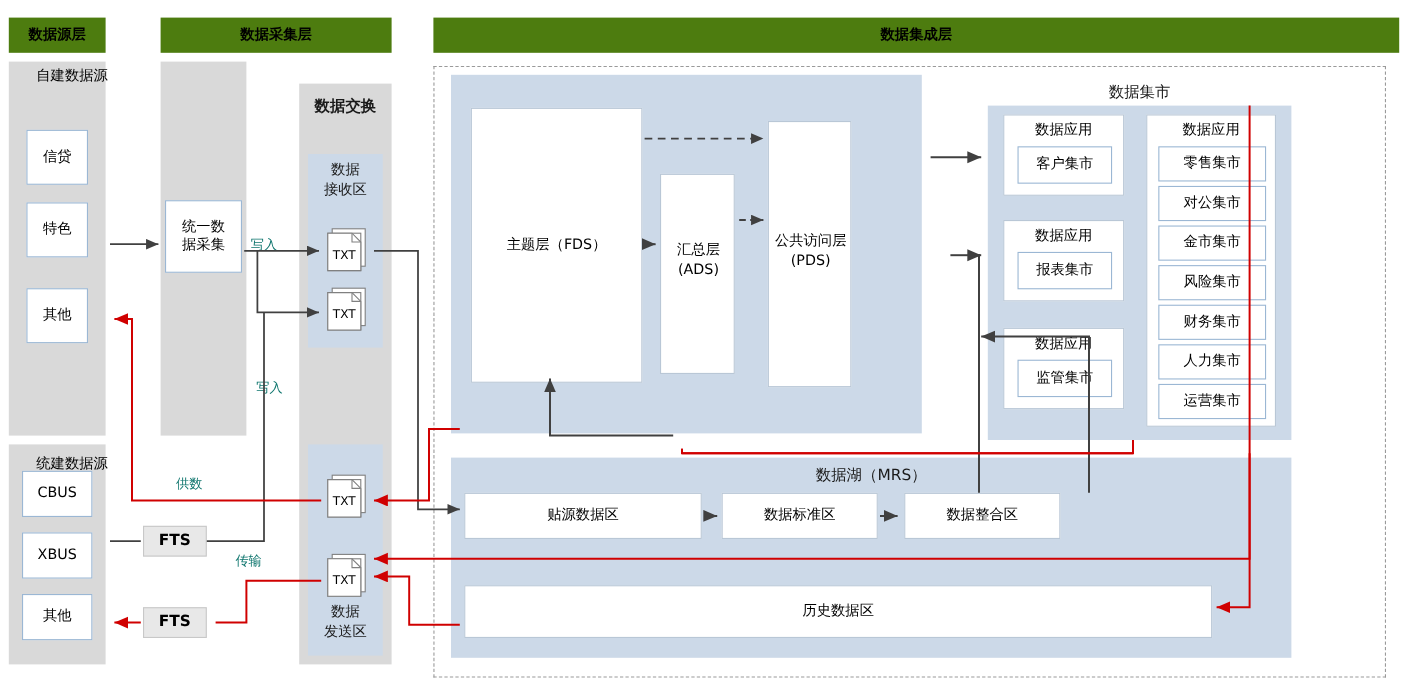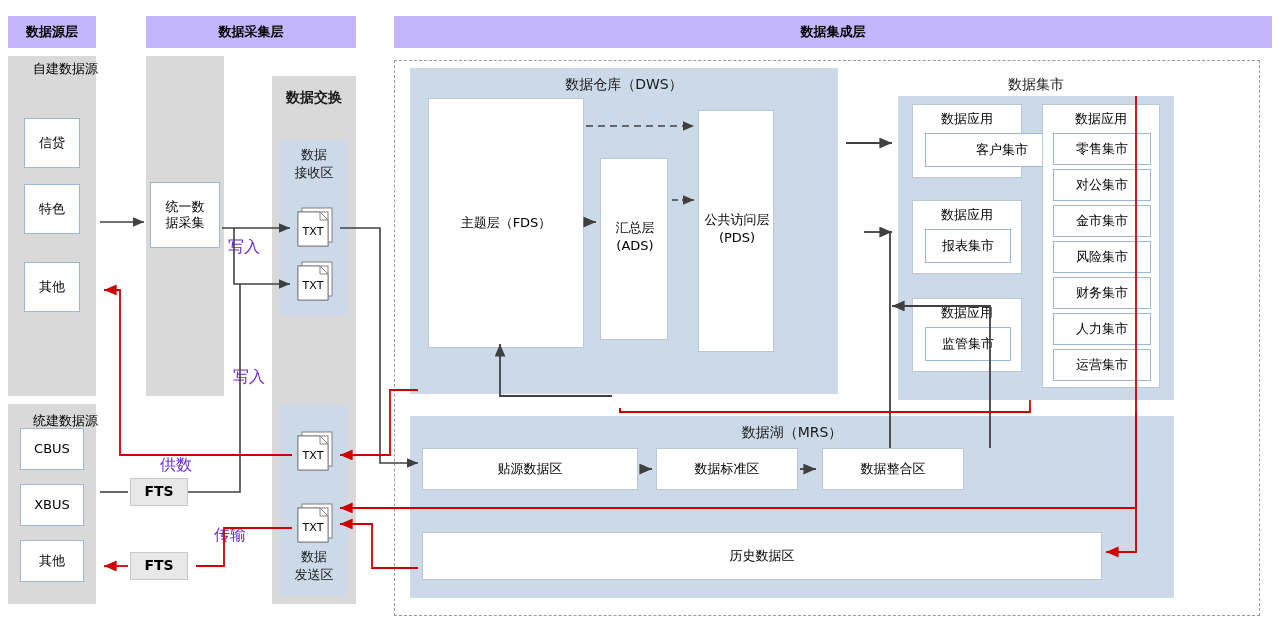--- a/index.html
+++ b/index.html
@@ -22,21 +22,21 @@
   .center {
     display: flex;
     align-items: center;
     justify-content: center;
     text-align: center;
     line-height: 1.25;
   }
 
   
   .hdr {
-    background: #c4b5fd;
+    background: #4d7c0f;
     font-weight: bold;
     font-size: 13px;
     color: #000;
   }
 
   
   .panel-grey { background: #d9d9d9; }
   .panel-blue { background: #ccd9e8; }
 
   .box-white {
@@ -59,23 +59,22 @@
     color: #000;
   }
   .label-plain {
     font-size: 13px;
     color: #000;
     text-align: right;
   }
   .title-13 { font-size: 13px; }
   .title-14 { font-size: 14px; }
   .red-label {
-    color: #6d28d9;
-    font-size: 16px;
-    margin-top: 23px;
+    color: #0f766e;
+    font-size: 12px;
   }
 
   svg.overlay {
     position: absolute;
     left: 0; top: 0;
     width: 1280px;
     height: 627px;
     pointer-events: none;
   }
   .dash-frame {
@@ -162,40 +161,39 @@
   <div class="abs box-grey center" style="left:130px; top:552px; width:58px; height:28px;">FTS</div>
 
   <div class="abs red-label" style="left:228px; top:214px;">写入</div>
   <div class="abs red-label" style="left:233px; top:344px;">写入</div>
   <div class="abs red-label" style="left:160px; top:432px;">供数</div>
   <div class="abs red-label" style="left:214px; top:502px;">传输</div>
 
   <div class="abs dash-frame" style="left:394px; top:60px; width:866px; height:556px;"></div>
 
   <div class="abs panel-blue" style="left:410px; top:68px; width:428px; height:326px;"></div>
-  <div class="abs center title-14" style="left:410px; top:74px; width:428px; height:22px;">数据仓库（DWS）</div>
 
   <div class="abs box-white-thin center" style="left:428px; top:98px; width:156px; height:250px;">主题层（FDS）</div>
 
   <div class="abs box-white-thin" style="left:600px; top:158px; width:68px; height:182px;">
     <div class="center" style="position:absolute; left:0; top:60px; width:68px; height:18px;">汇总层</div>
     <div class="center" style="position:absolute; left:0; top:78px; width:68px; height:18px;">(ADS)</div>
   </div>
 
   <div class="abs box-white-thin" style="left:698px; top:110px; width:76px; height:242px;padding-left:32px;">
     <div class="center" style="position:absolute; left:0; top:100px; width:76px; height:18px;">公共访问层</div>
     <div class="center" style="position:absolute; left:0; top:118px; width:76px; height:18px;">(PDS)</div>
   </div>
 
   <div class="abs panel-blue" style="left:898px; top:96px; width:276px; height:304px;"></div>
   <div class="abs center title-14" style="left:898px; top:74px; width:276px; height:22px;">数据集市</div>
 
   <div class="abs box-white-thin" style="left:912px; top:104px; width:110px; height:74px;">
     <div class="center" style="position:absolute; left:0; top:4px; width:108px; height:20px;">数据应用</div>
-    <div class="box-white center" style="position:absolute; left:12px; top:28px; width:84px; height:32px;padding-left:34px;">客户集市</div>
+    <div class="box-white center" style="position:absolute; left:12px; top:28px; width:84px; height:32px;">客户集市</div>
   </div>
   <div class="abs box-white-thin" style="left:912px; top:200px; width:110px; height:74px;">
     <div class="center" style="position:absolute; left:0; top:4px; width:108px; height:20px;">数据应用</div>
     <div class="box-white center" style="position:absolute; left:12px; top:28px; width:84px; height:32px;">报表集市</div>
   </div>
   <div class="abs box-white-thin" style="left:912px; top:298px; width:110px; height:74px;">
     <div class="center" style="position:absolute; left:0; top:4px; width:108px; height:20px;">数据应用</div>
     <div class="box-white center" style="position:absolute; left:12px; top:28px; width:84px; height:32px;">监管集市</div>
   </div>
 

